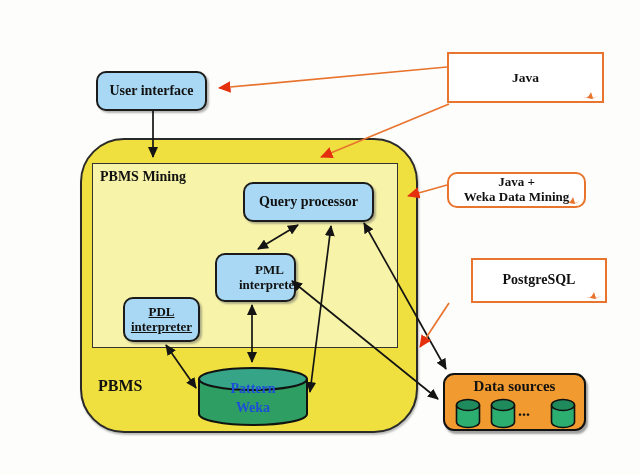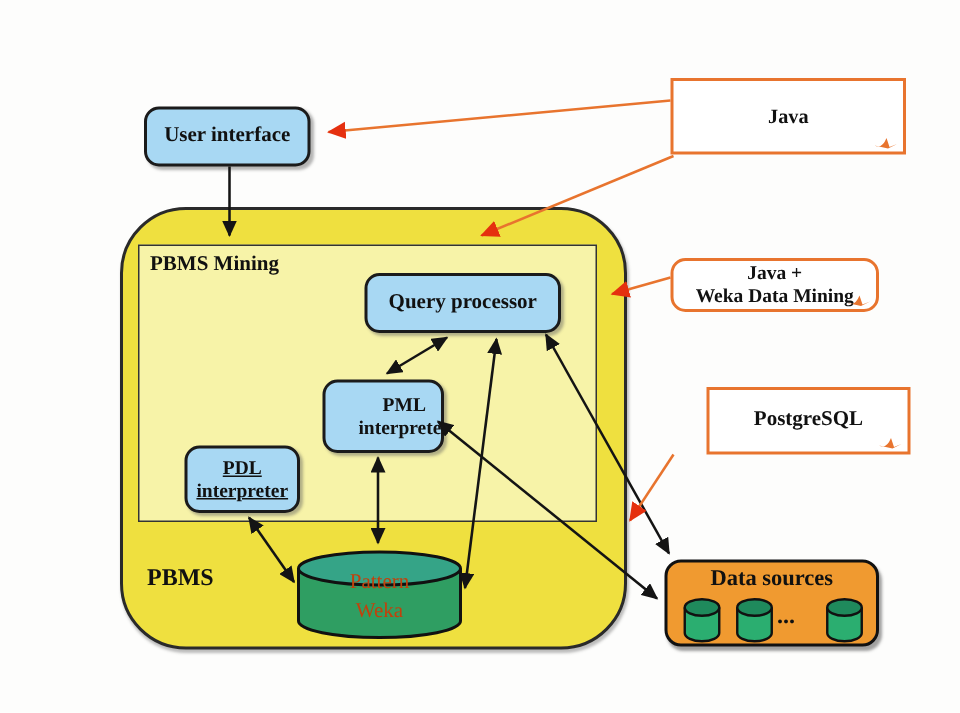--- a/index.html
+++ b/index.html
@@ -68,22 +68,22 @@
   .ds-title{font-size:15px;margin-top:3px;}
   .ds-cyl{position:absolute;width:26px;height:32px;}
   .ds-dots{position:absolute;font-size:16px;font-weight:bold;}
   .cyl-wrap{position:absolute;}
   .cyl-body{fill:var(--c-cylinder_fill,#2f9e62);stroke:#111;stroke-width:2;}
   .cyl-top{fill:var(--c-cylinder_top_fill,#35a487);stroke:#111;stroke-width:2;}
   .dcyl-body{fill:var(--c-ds_cylinder_fill,#2bae70);stroke:#111;stroke-width:1.6;}
   .dcyl-top{fill:var(--c-ds_cylinder_top_fill,#1f8a5c);stroke:#111;stroke-width:1.6;}
   .cyl-label{
     position:absolute;left:197px;top:380px;width:112px;
-    text-align:center;font-weight:normal;font-size:14px;line-height:1.35;
-    color:#c2410c;
+    text-align:center;font-weight:bold;font-size:14px;line-height:1.35;
+    color:#1d4ed8;
   }
   .arrow-layer{position:absolute;left:0;top:0;pointer-events:none;}
   .ln{stroke:var(--c-black_arrow,#141414);stroke-width:1.7;fill:none;}
   .lo{stroke:var(--c-callout_border,#e8742e);stroke-width:1.7;fill:none;}
   .mkb{fill:var(--c-black_arrow,#141414);}
   .mkr{fill:var(--c-red_arrow,#e5300f);}
 </style>
 </head>
 <body>
 

